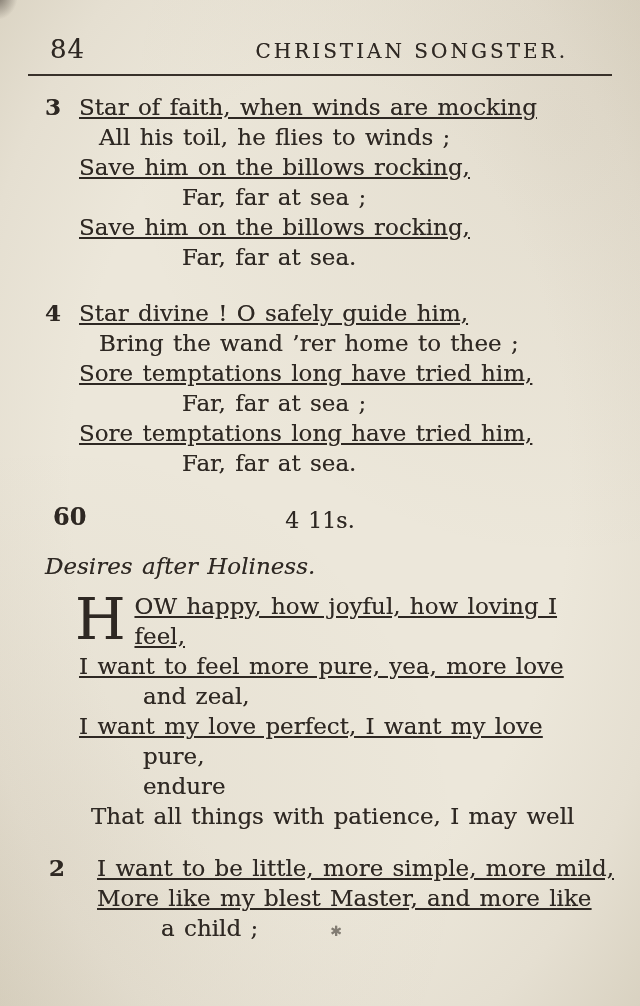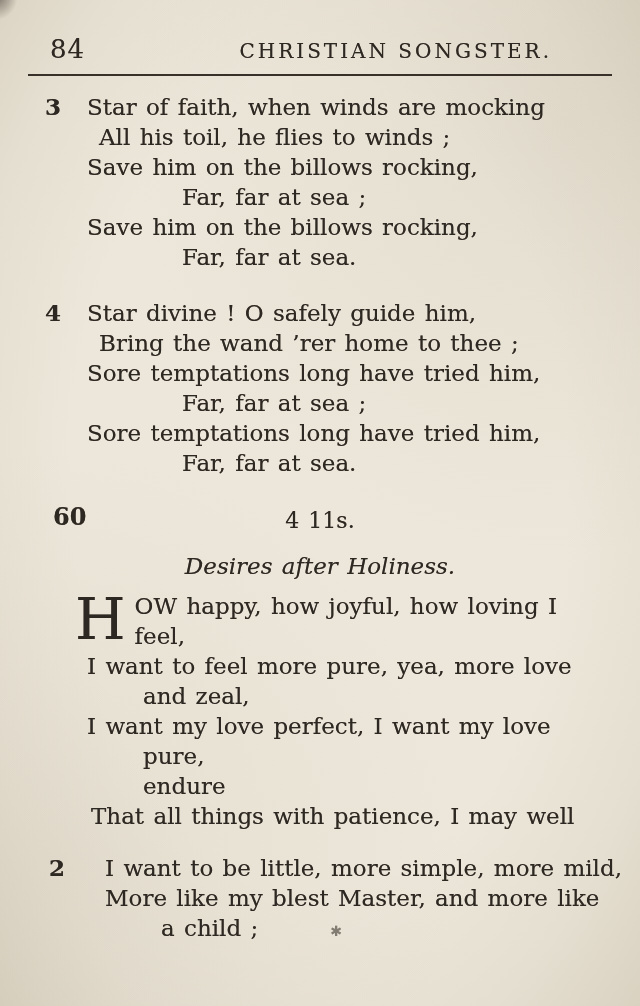--- a/index.html
+++ b/index.html
@@ -18,33 +18,33 @@
     text-shadow: 0 0 0.4px rgba(45,36,30,0.55);
   }
 
   .corner-smudge {
     position:absolute; left:-8px; top:-10px; width:26px; height:30px;
     background:radial-gradient(ellipse at 20% 20%, rgba(40,32,26,0.55), transparent 70%);
   }
 
   .header {
     display:flex; align-items:baseline;
-    padding:34px 48px 10px 50px;
+    padding:34px 32px 10px 50px;
   }
   .pagenum { font-size:26px; letter-spacing:1px; }
   .header-title {
     flex:1; text-align:right;
     font-size:20px; letter-spacing:3px;
     padding-right:40px;
   }
   .rule { border-top:2px solid #38312a; margin:0 28px; }
 
   .content { padding:0 45px; font-size:23px; word-spacing:2px; }
   .line { line-height:30px; white-space:nowrap; }
-  .ind-0 { margin-left:12px; }
+  .ind-0 { margin-left:4px;text-decoration:underline; }
   .ind-1 { margin-left:24px; }
   .ind-2 { margin-left:107px; }
   .ind-3 { margin-left:68px; }
   .ind-4 { margin-left:16px; }
 
   .stanza { position:relative; padding-left:30px; }
   .stanza-3 { margin-top:16px; }
   .stanza-4 { margin-top:26px; }
   .stanza-num {
     position:absolute; left:0; top:0;
@@ -52,21 +52,21 @@
   }
 
   .hymn-head { position:relative; margin-top:16px; height:48px; }
   .hymn-number {
     position:absolute; left:8px; top:4px;
     font-size:24px; font-weight:bold; line-height:38px;
   }
   .hymn-meter { text-align:center; font-size:22px; padding-top:13px; line-height:28px; }
 
   .hymn-title {
-    text-align:center; font-style:italic;
+    text-align:left; font-style:italic;
     font-size:23px; margin-top:9px; line-height:30px;
   }
 
   .verse1 { margin-top:10px; padding-left:30px; }
   .dropcap {
     float:left;
     font-size:58px; line-height:56px; height:60px;
     padding-right:9px;
   }
 

